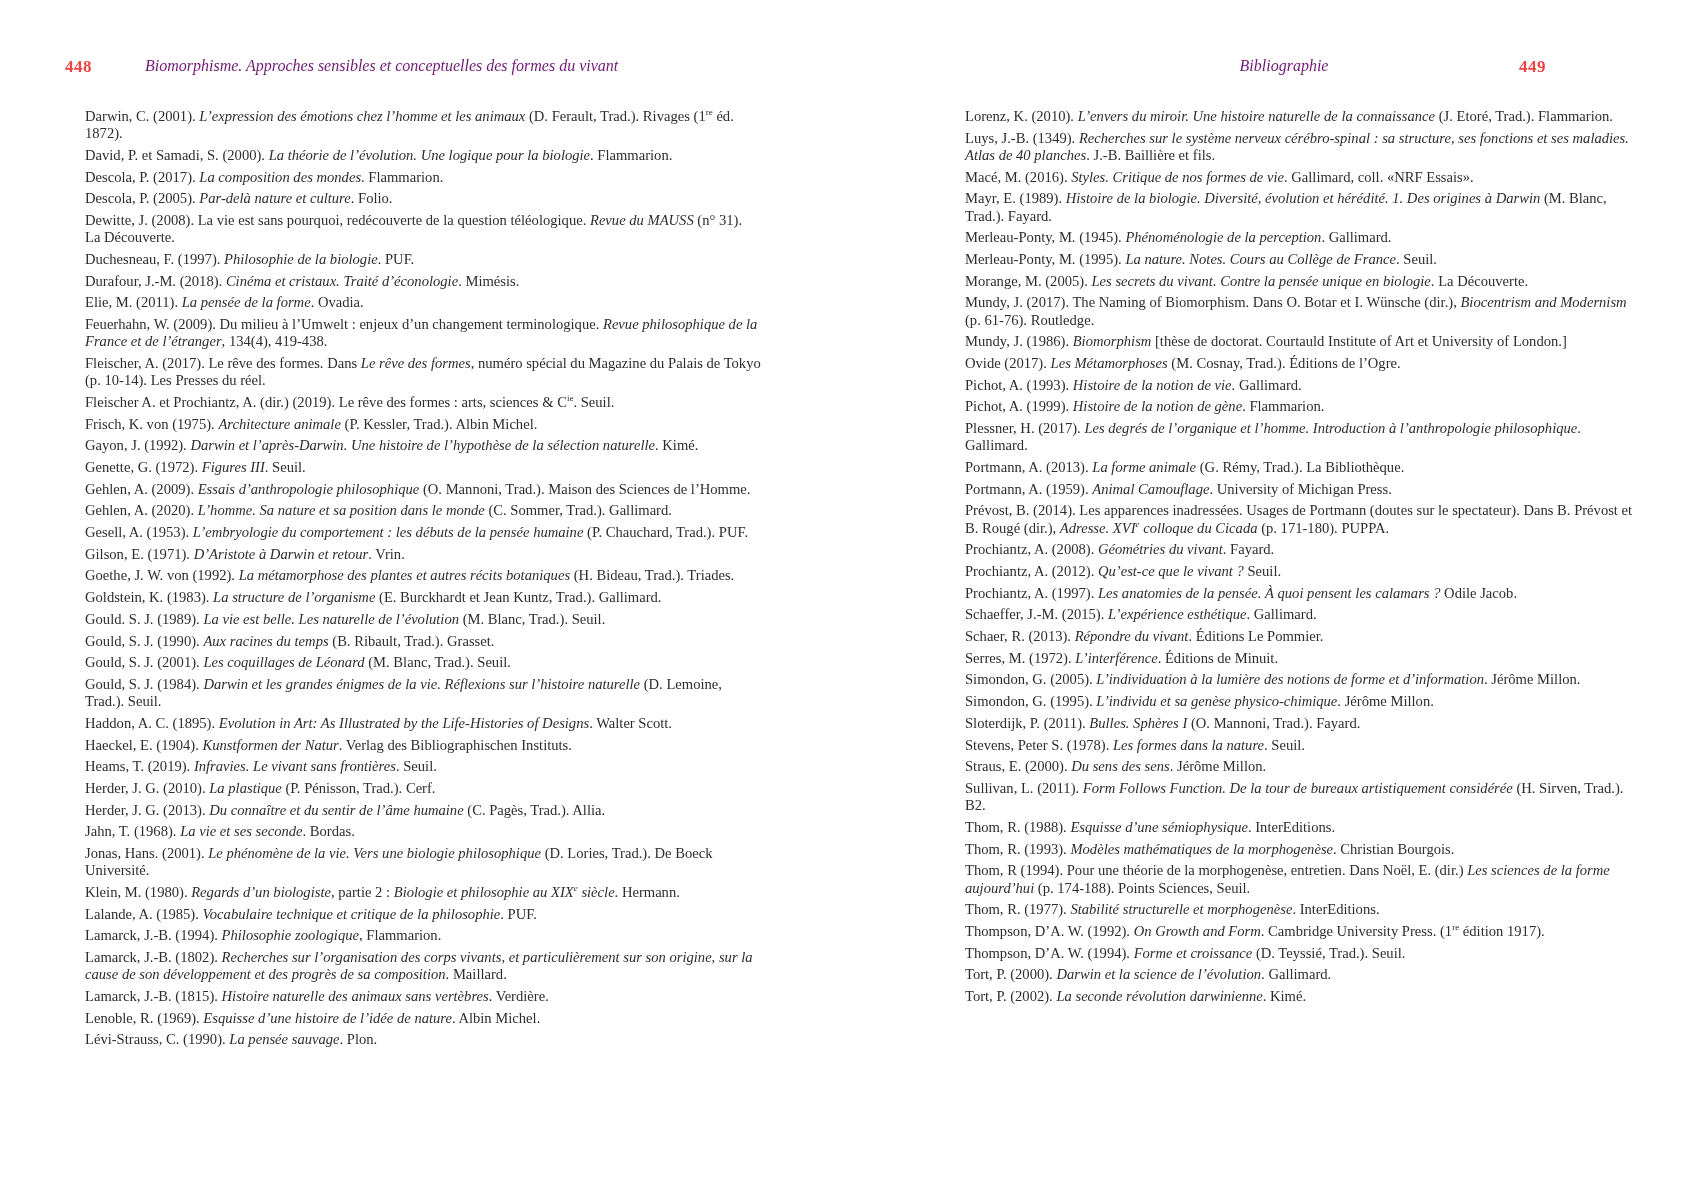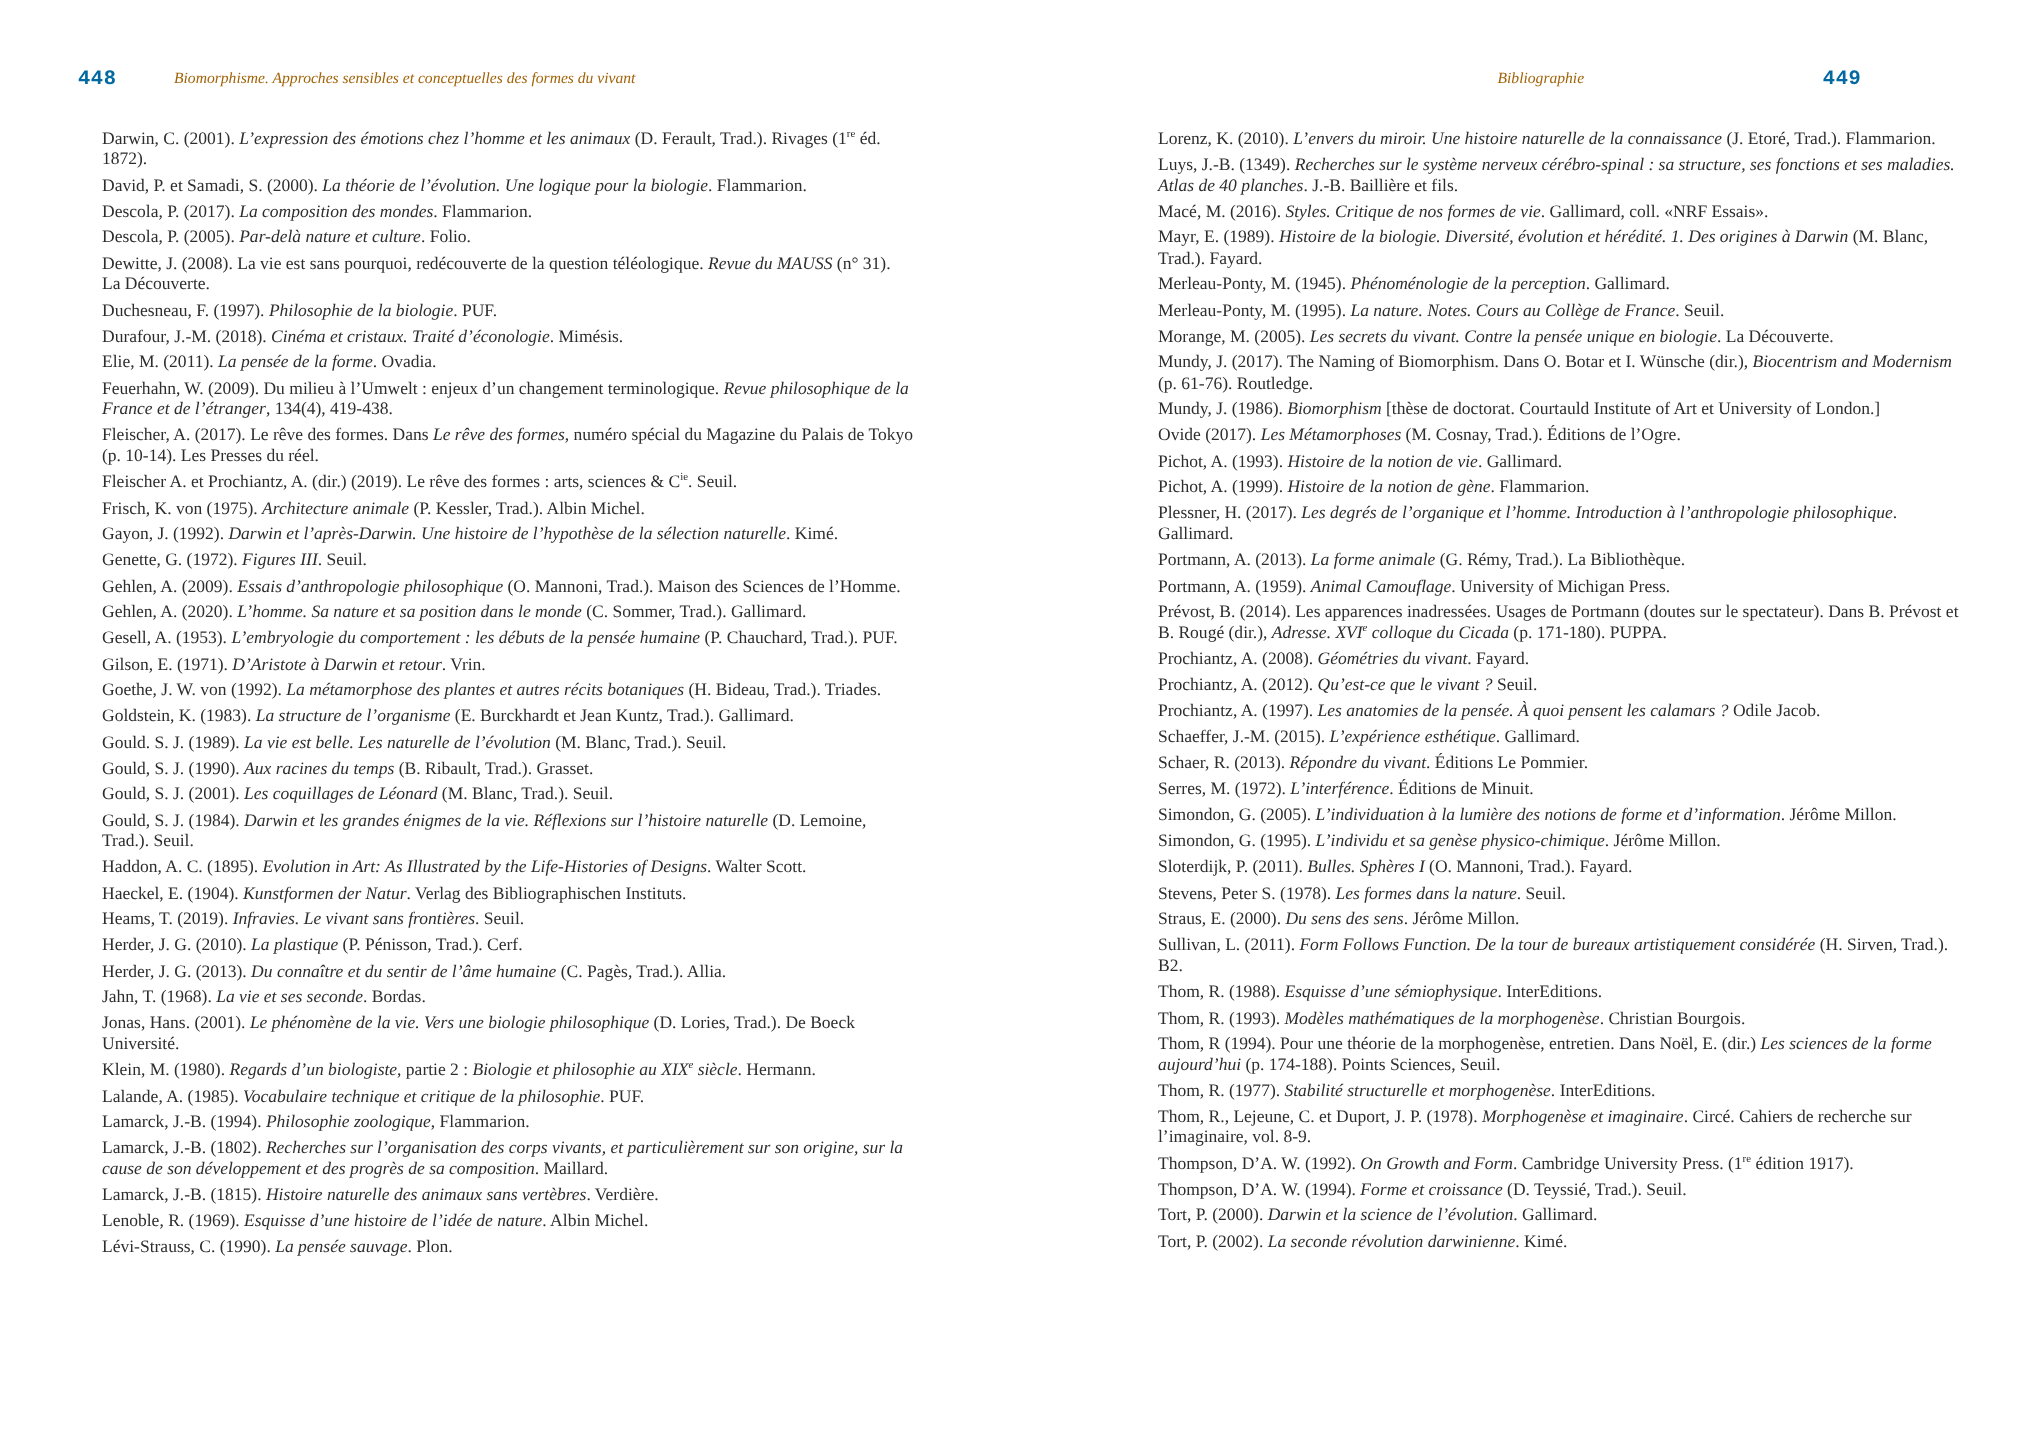--- a/index.html
+++ b/index.html
@@ -7,25 +7,25 @@
     width: 1700px; height: 1200px;
     background: #ffffff;
     overflow: hidden;
     font-family: "Liberation Serif", "DejaVu Serif", serif;
   }
   .spread { position: relative; width: 1700px; height: 1200px; background: #ffffff; }
 
   
   .hdr { position: absolute; top: 57px; white-space: nowrap; }
   .hdr-num {
-    font-family: Liberation Mono, monospace;
-    font-weight: bold; font-size: 17px; color: #0369a1; letter-spacing: 0.5px;
+    font-family: Liberation Serif, serif;
+    font-weight: bold; font-size: 17px; color: #ef4444; letter-spacing: 0.5px;
   }
   .hdr-title {
-    font-style: italic; font-size: 13px; color: #a16207;
+    font-style: italic; font-size: 16px; color: #701a75;
   }
   #hdr-left-num   { left: 65px; }
   #hdr-left-title { left: 145px; }
   #hdr-right-title{ left: 1246px; transform: translateX(-50%); margin-left: 38px; }
   #hdr-right-num  { left: 1519px; text-align: center; }
 
   
   .refs { position: absolute; top: 108px; }
   #refs-left  { left: 85px;  width: 676px; }
   #refs-right { left: 965px; width: 672px; }
@@ -120,20 +120,19 @@
       <p class="ref"><span>Simondon, G. (2005). </span><span class="it">L’individuation à la lumière des notions de forme et d’information</span><span>. Jérôme Millon.</span></p>
       <p class="ref"><span>Simondon, G. (1995). </span><span class="it">L’individu et sa genèse physico-chimique</span><span>. Jérôme Millon.</span></p>
       <p class="ref"><span>Sloterdijk, P. (2011). </span><span class="it">Bulles. Sphères I</span><span> (O. Mannoni, Trad.). Fayard.</span></p>
       <p class="ref"><span>Stevens, Peter S. (1978). </span><span class="it">Les formes dans la nature</span><span>. Seuil.</span></p>
       <p class="ref"><span>Straus, E. (2000). </span><span class="it">Du sens des sens</span><span>. Jérôme Millon.</span></p>
       <p class="ref"><span>Sullivan, L. (2011). </span><span class="it">Form Follows Function. De la tour de bureaux artistiquement considérée</span><span> (H. Sirven, Trad.). B2.</span></p>
       <p class="ref"><span>Thom, R. (1988). </span><span class="it">Esquisse d’une sémiophysique</span><span>. InterEditions.</span></p>
       <p class="ref"><span>Thom, R. (1993). </span><span class="it">Modèles mathématiques de la morphogenèse</span><span>. Christian Bourgois.</span></p>
       <p class="ref"><span>Thom, R (1994). Pour une théorie de la morphogenèse, entretien. Dans Noël, E. (dir.) </span><span class="it">Les sciences de la forme aujourd’hui</span><span> (p. 174-188). Points Sciences, Seuil.</span></p>
       <p class="ref"><span>Thom, R. (1977). </span><span class="it">Stabilité structurelle et morphogenèse</span><span>. InterEditions.</span></p>
-      <p class="ref"><span>Thom, R., Lejeune, C. et Duport, J. P. (1978). </span><span class="it">Morphogenèse et imaginaire</span><span>. Circé. Cahiers de recherche sur l’imaginaire, vol. 8-9.</span></p>
       <p class="ref"><span>Thompson, D’A. W. (1992). </span><span class="it">On Growth and Form</span><span>. Cambridge University Press. (1</span><sup>re</sup><span> édition 1917).</span></p>
       <p class="ref"><span>Thompson, D’A. W. (1994). </span><span class="it">Forme et croissance</span><span> (D. Teyssié, Trad.). Seuil.</span></p>
       <p class="ref"><span>Tort, P. (2000). </span><span class="it">Darwin et la science de l’évolution</span><span>. Gallimard.</span></p>
       <p class="ref"><span>Tort, P. (2002). </span><span class="it">La seconde révolution darwinienne</span><span>. Kimé.</span></p>
     </div>
 
 </div>
 
 </body></html>

